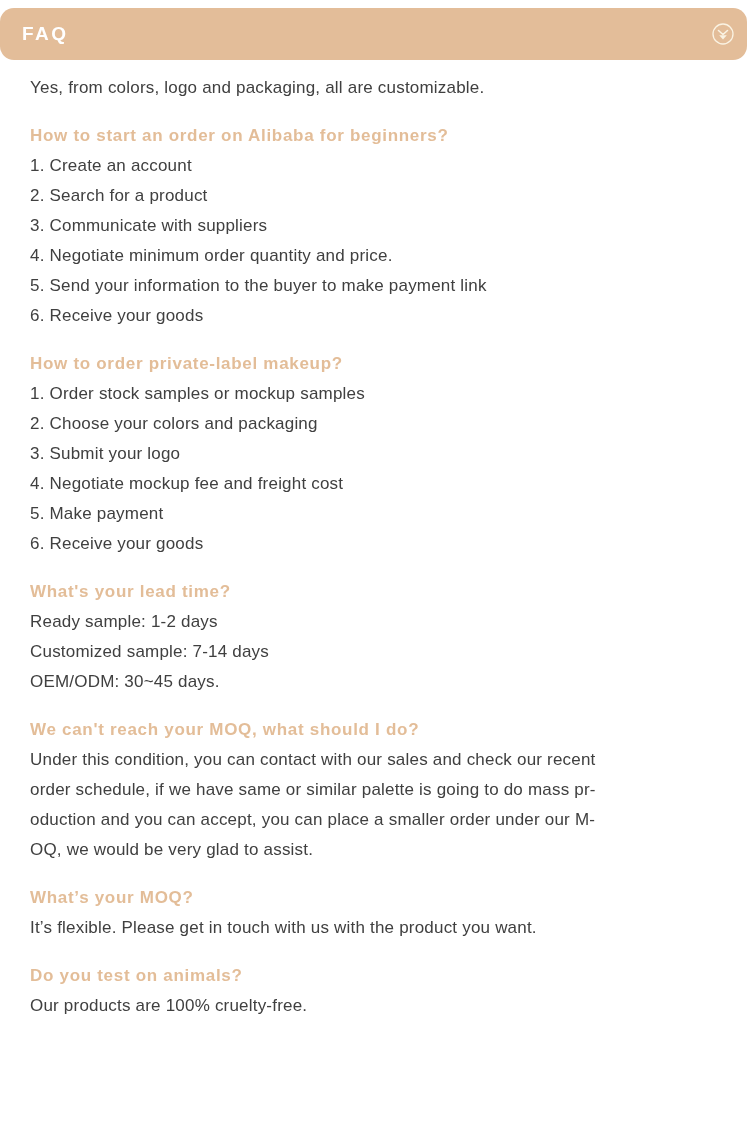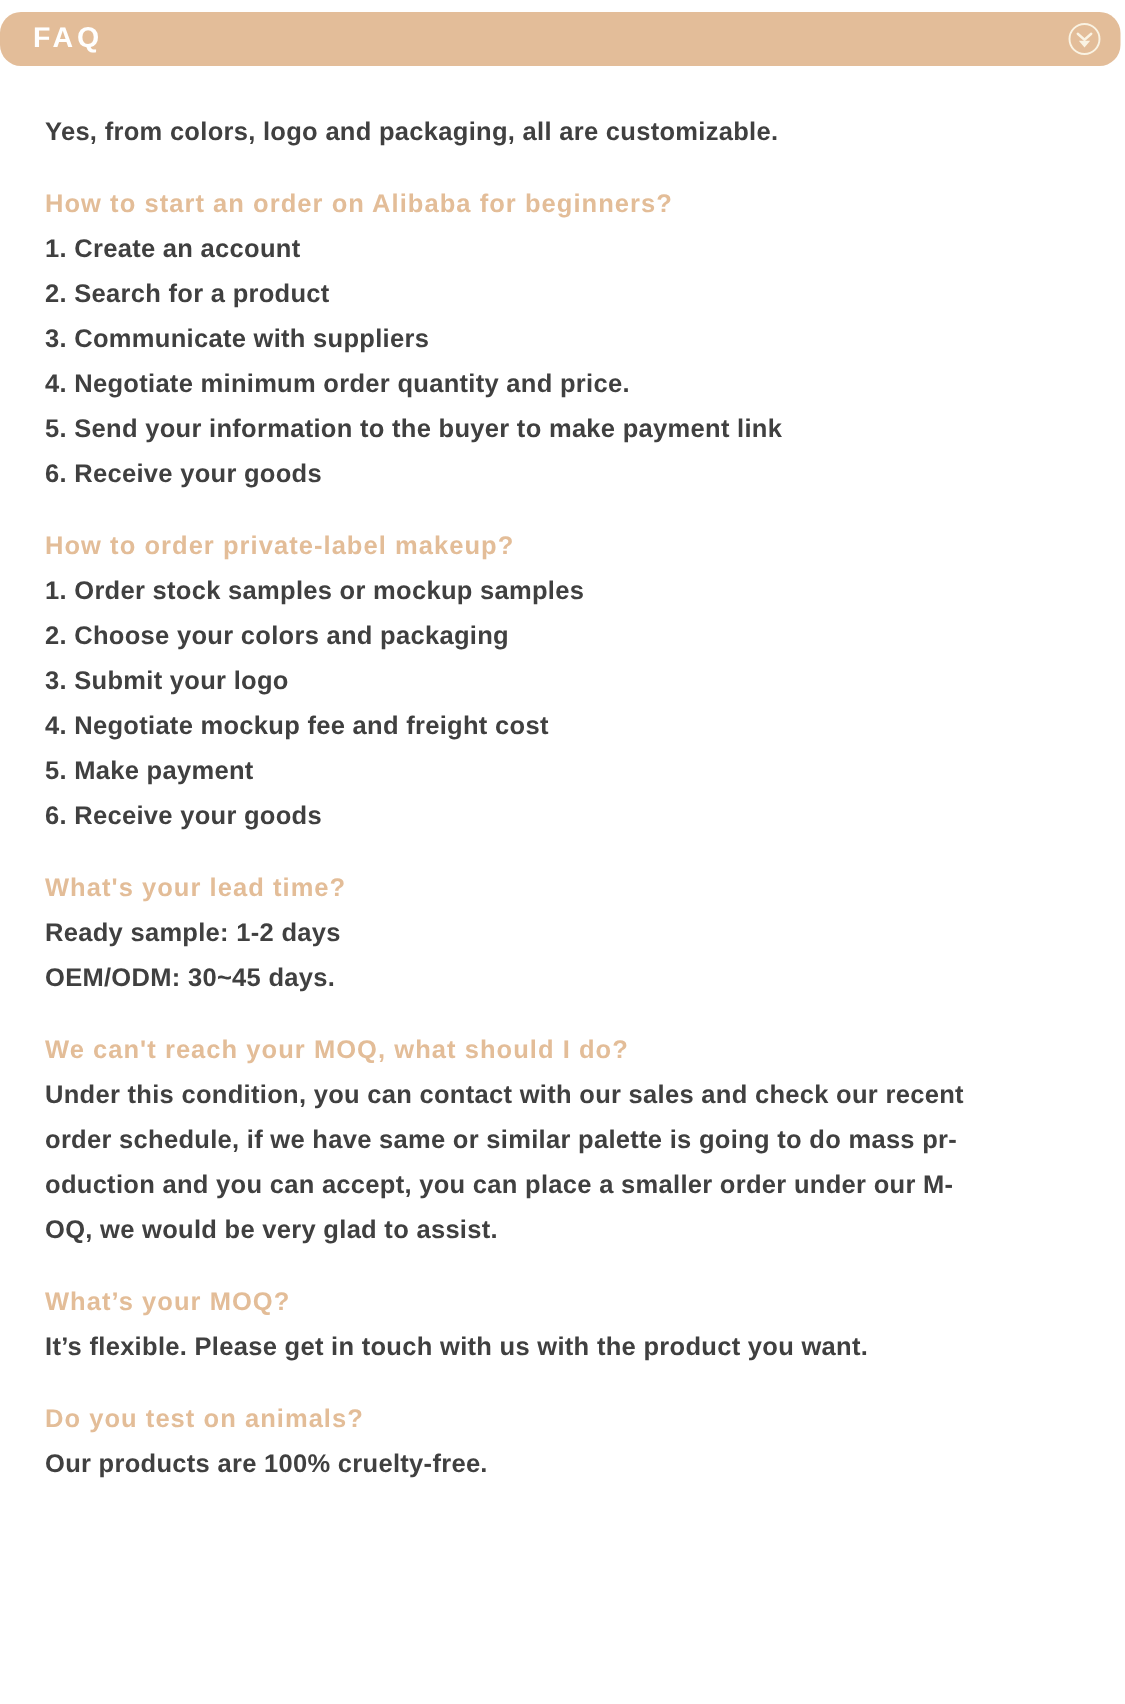--- a/index.html
+++ b/index.html
@@ -13,21 +13,21 @@
     width: 750px;
     height: 1136px;
     font-family: "Liberation Sans", sans-serif;
     overflow: hidden;
   }
   .faq-bar {
     position: absolute;
     top: 8px;
     left: 0;
     right: 3px;
-    height: 36px;
+    height: 52px;
     background: #e3bd99;
     border-radius: 14px;
     display: flex;
     align-items: center;
   }
   .faq-title {
     color: #ffffff;
     font-size: 19px;
     font-weight: 600;
     letter-spacing: 2.5px;
@@ -61,21 +61,21 @@
     color: #e3bd98;
     font-size: 17px;
     font-weight: bold;
     letter-spacing: 0.7px;
     line-height: 30px;
   }
   .a-line {
     margin: 0;
     color: #404040;
     font-size: 17px;
-    font-weight: 700;
+    font-weight: 400;
     letter-spacing: 0.2px;
     line-height: 30px;
   }
 </style>
 </head>
 <body>
 
 <div class="faq-bar">
   <span class="faq-title">FAQ</span>
   <button class="collapse-btn" aria-label="Collapse FAQ">
@@ -111,20 +111,21 @@
     <p class="a-line">2. Choose your colors and packaging</p>
     <p class="a-line">3. Submit your logo</p>
     <p class="a-line">4. Negotiate mockup fee and freight cost</p>
     <p class="a-line">5. Make payment</p>
     <p class="a-line">6. Receive your goods</p>
   </section>
 
   <section class="qa">
     <h3 class="q">What's your lead time?</h3>
     <p class="a-line">Ready sample: 1-2 days</p>
+    <p class="a-line">Customized sample: 7-14 days</p>
     <p class="a-line">OEM/ODM: 30~45 days.</p>
   </section>
 
   <section class="qa">
     <h3 class="q">We can't reach your MOQ, what should I do?</h3>
     <p class="a-line">Under this condition, you can contact with our sales and check our recent</p>
     <p class="a-line">order schedule, if we have same or similar palette is going to do mass pr-</p>
     <p class="a-line">oduction and you can accept, you can place a smaller order under our M-</p>
     <p class="a-line">OQ, we would be very glad to assist.</p>
   </section>

